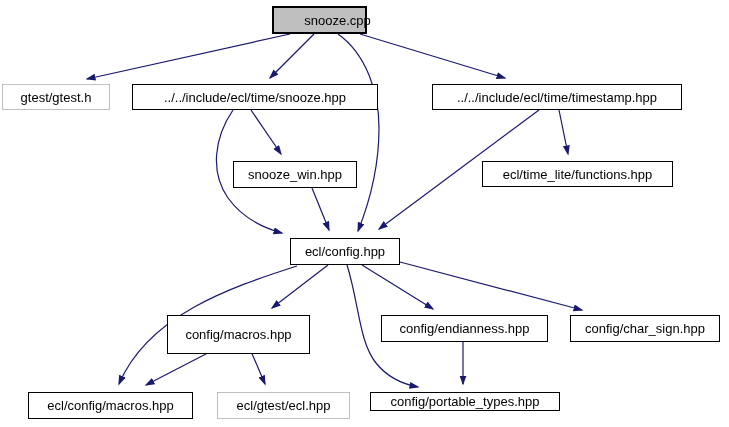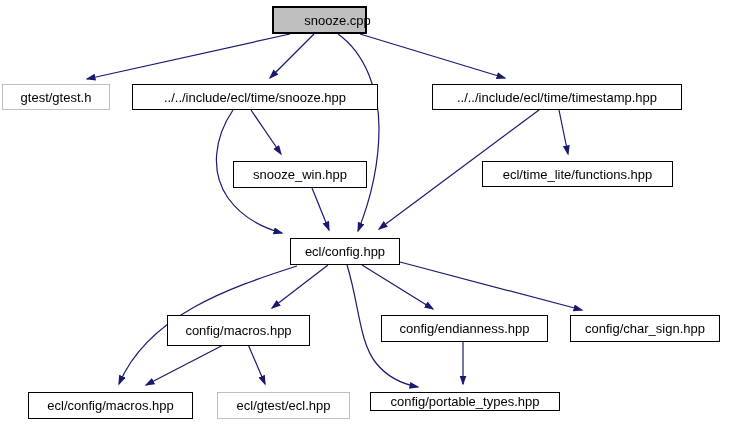--- a/index.html
+++ b/index.html
@@ -66,27 +66,27 @@
   </svg>
 
   <div class="node root" style="left:272px;top:6px;width:95px;height:28px;">snooze.cpp</div>
 
   <div class="node external" style="left:2px;top:84px;width:108px;height:26px;">gtest/gtest.h</div>
 
   <div class="node" style="left:132px;top:84px;width:246px;height:26px;">../../include/ecl/time/snooze.hpp</div>
 
   <div class="node" style="left:432px;top:84px;width:250px;height:26px;">../../include/ecl/time/timestamp.hpp</div>
 
-  <div class="node" style="left:233px;top:161px;width:134px;height:27px;">snooze_win.hpp</div>
+  <div class="node" style="left:233px;top:161px;width:124px;height:27px;">snooze_win.hpp</div>
 
   <div class="node" style="left:482px;top:161px;width:191px;height:26px;">ecl/time_lite/functions.hpp</div>
 
   <div class="node" style="left:290px;top:238px;width:110px;height:27px;text-align:right;">ecl/config.hpp</div>
 
-  <div class="node" style="left:167px;top:315px;width:143px;height:31px;">config/macros.hpp</div>
+  <div class="node" style="left:167px;top:315px;width:143px;height:39px;">config/macros.hpp</div>
 
   <div class="node" style="left:381px;top:315px;width:167px;height:27px;">config/endianness.hpp</div>
 
   <div class="node" style="left:570px;top:315px;width:150px;height:27px;">config/char_sign.hpp</div>
 
   <div class="node" style="left:28px;top:392px;width:165px;height:27px;">ecl/config/macros.hpp</div>
 
   <div class="node external" style="left:217px;top:392px;width:133px;height:27px;">ecl/gtest/ecl.hpp</div>
 
   <div class="node" style="left:370px;top:392px;width:190px;height:19px;">config/portable_types.hpp</div>

